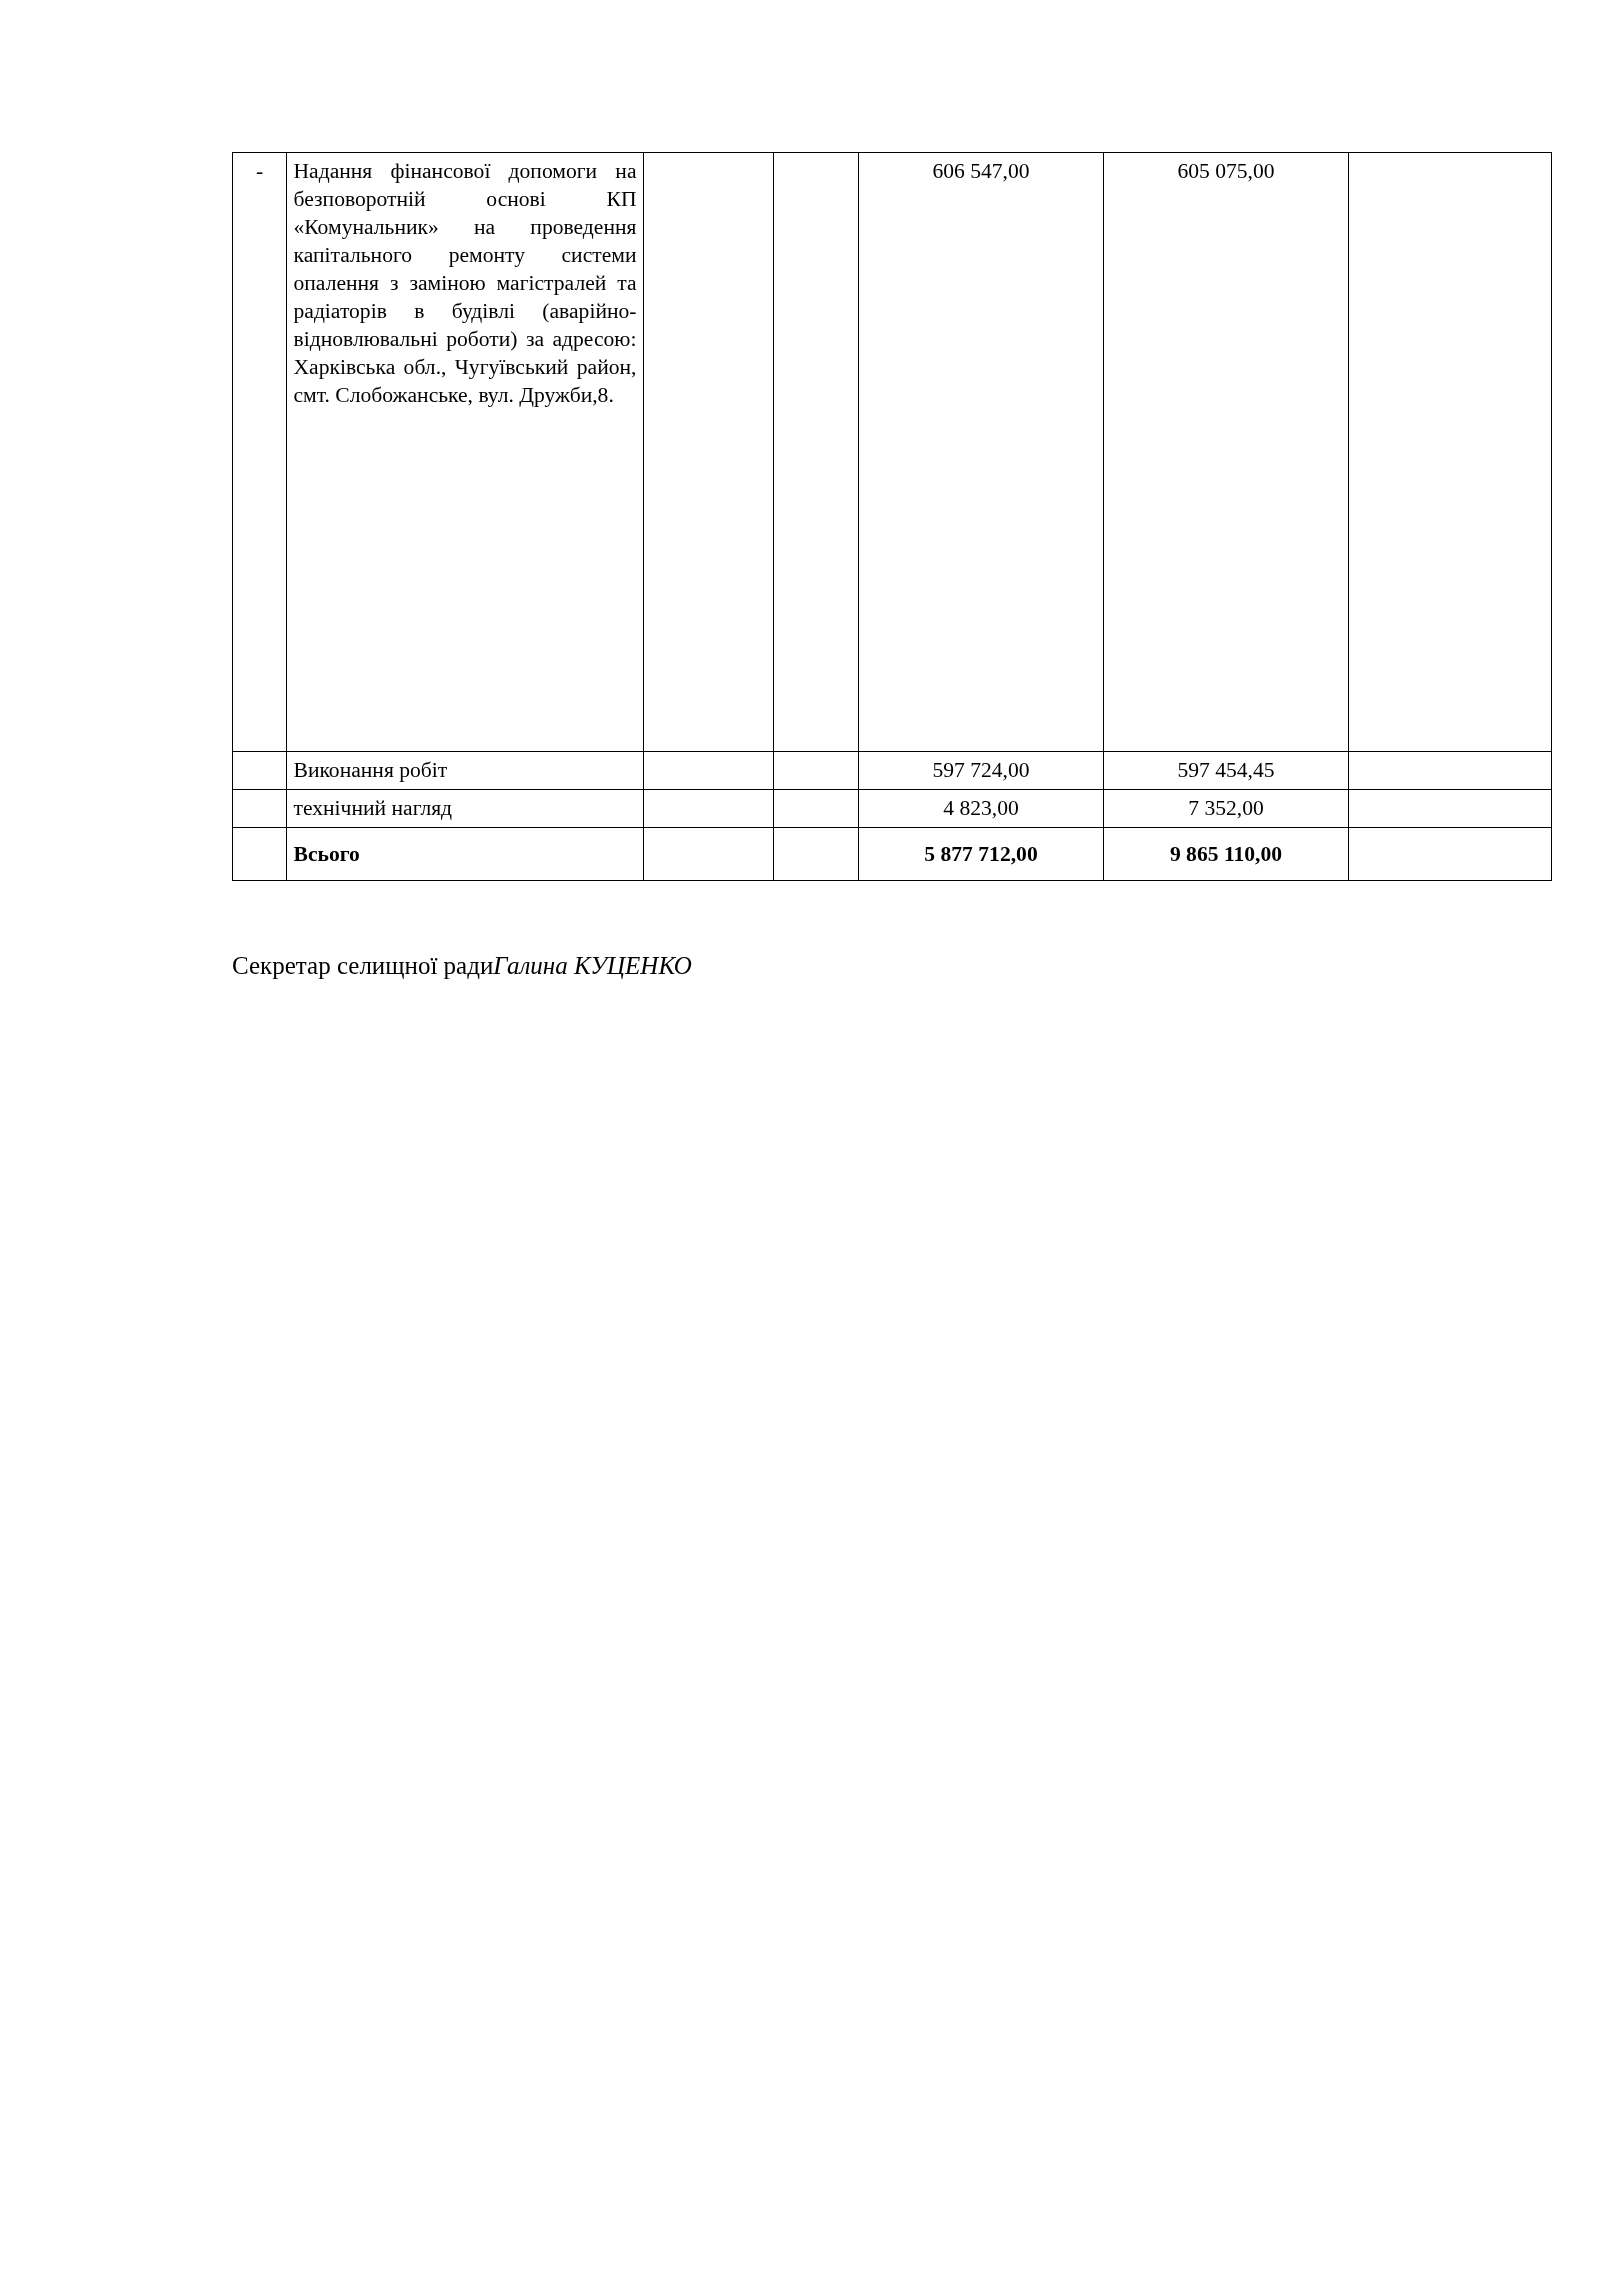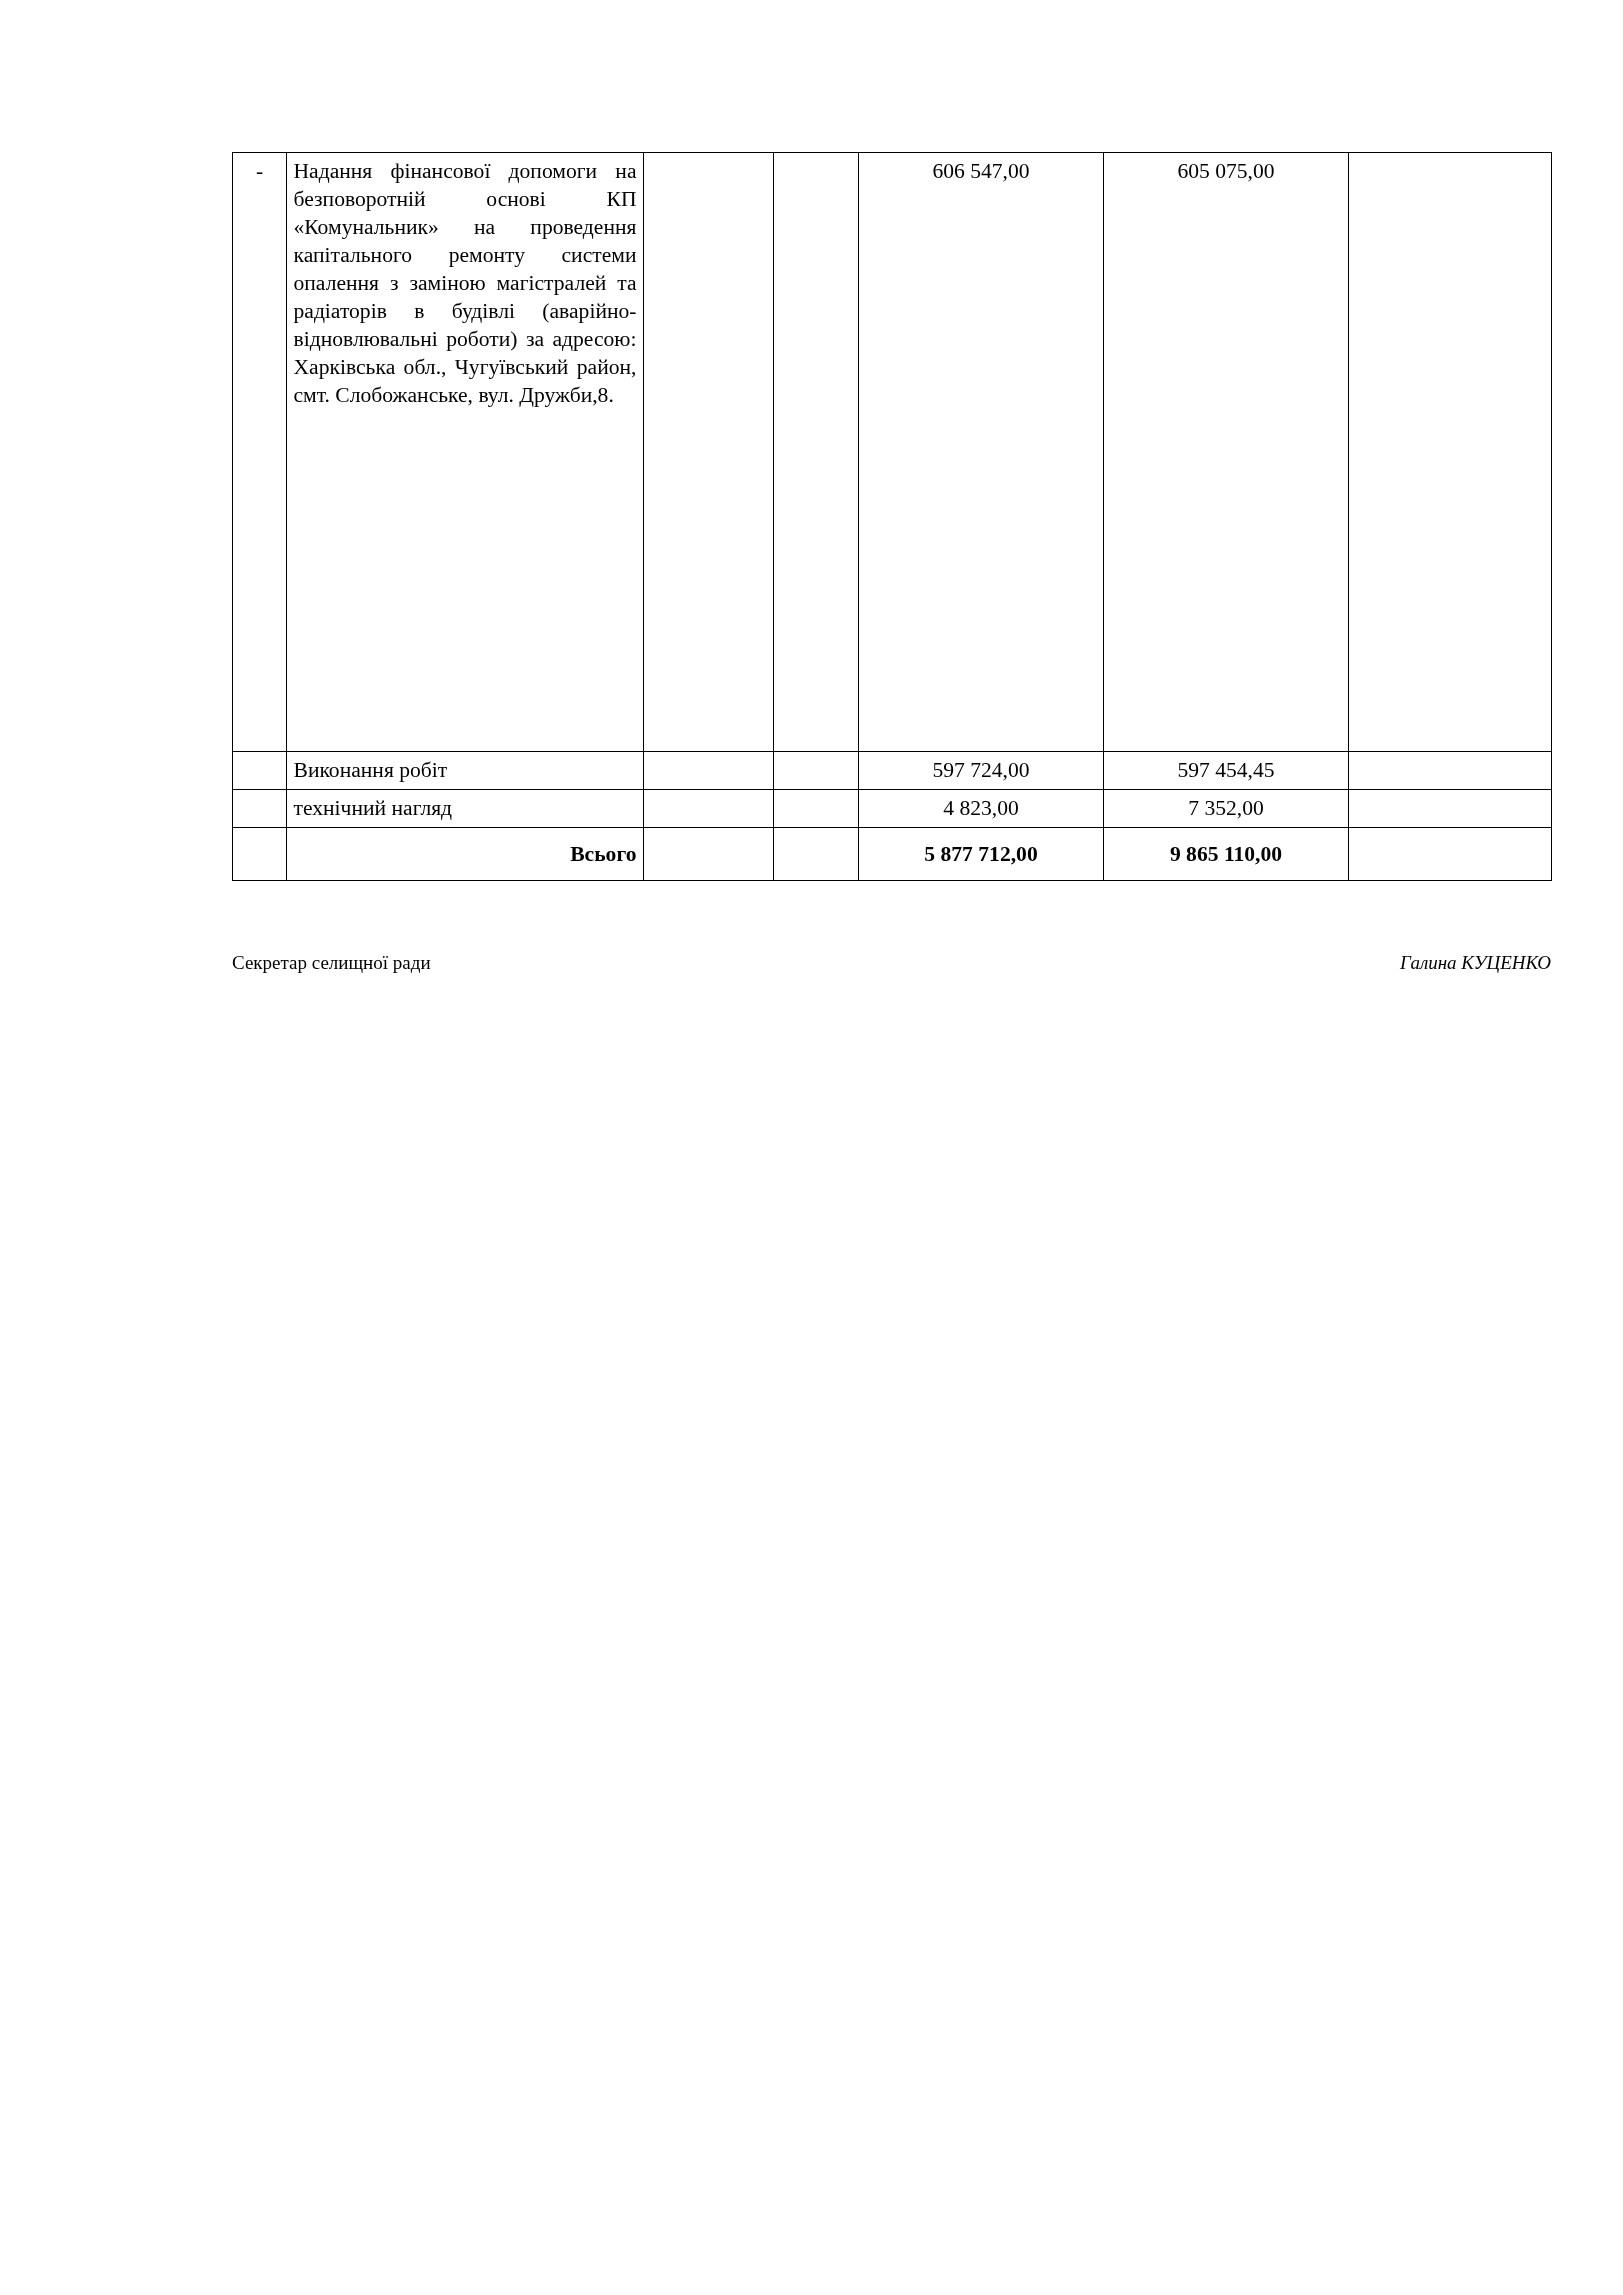--- a/index.html
+++ b/index.html
@@ -53,42 +53,42 @@
   .num {
     text-align: center;
     white-space: nowrap;
     vertical-align: top;
   }
   .total-row td {
     padding-top: 11.8px;
     padding-bottom: 11.8px;
   }
   .total-label {
-    text-align: right;
+    text-align: left;
     font-weight: bold;
     font-size: 23.6px;
   }
   .total-num {
     text-align: center;
     font-weight: bold;
     font-size: 23.6px;
     white-space: nowrap;
     margin-left: 24px;
   }
   .tall {
     height: 589px;
   }
   .signature {
     position: absolute;
     left: 232px;
     top: 952px;
     width: 1319px;
-    font-size: 19px;
+    font-size: 25px;
     display: flex;
-    justify-content: space-between;
+    justify-content: flex-start;
     align-items: baseline;
   }
   .sig-left { white-space: nowrap; }
   .sig-right { white-space: nowrap; font-style: italic; }
 </style>
 </head>
 <body>
 
 <div class="page">
 

